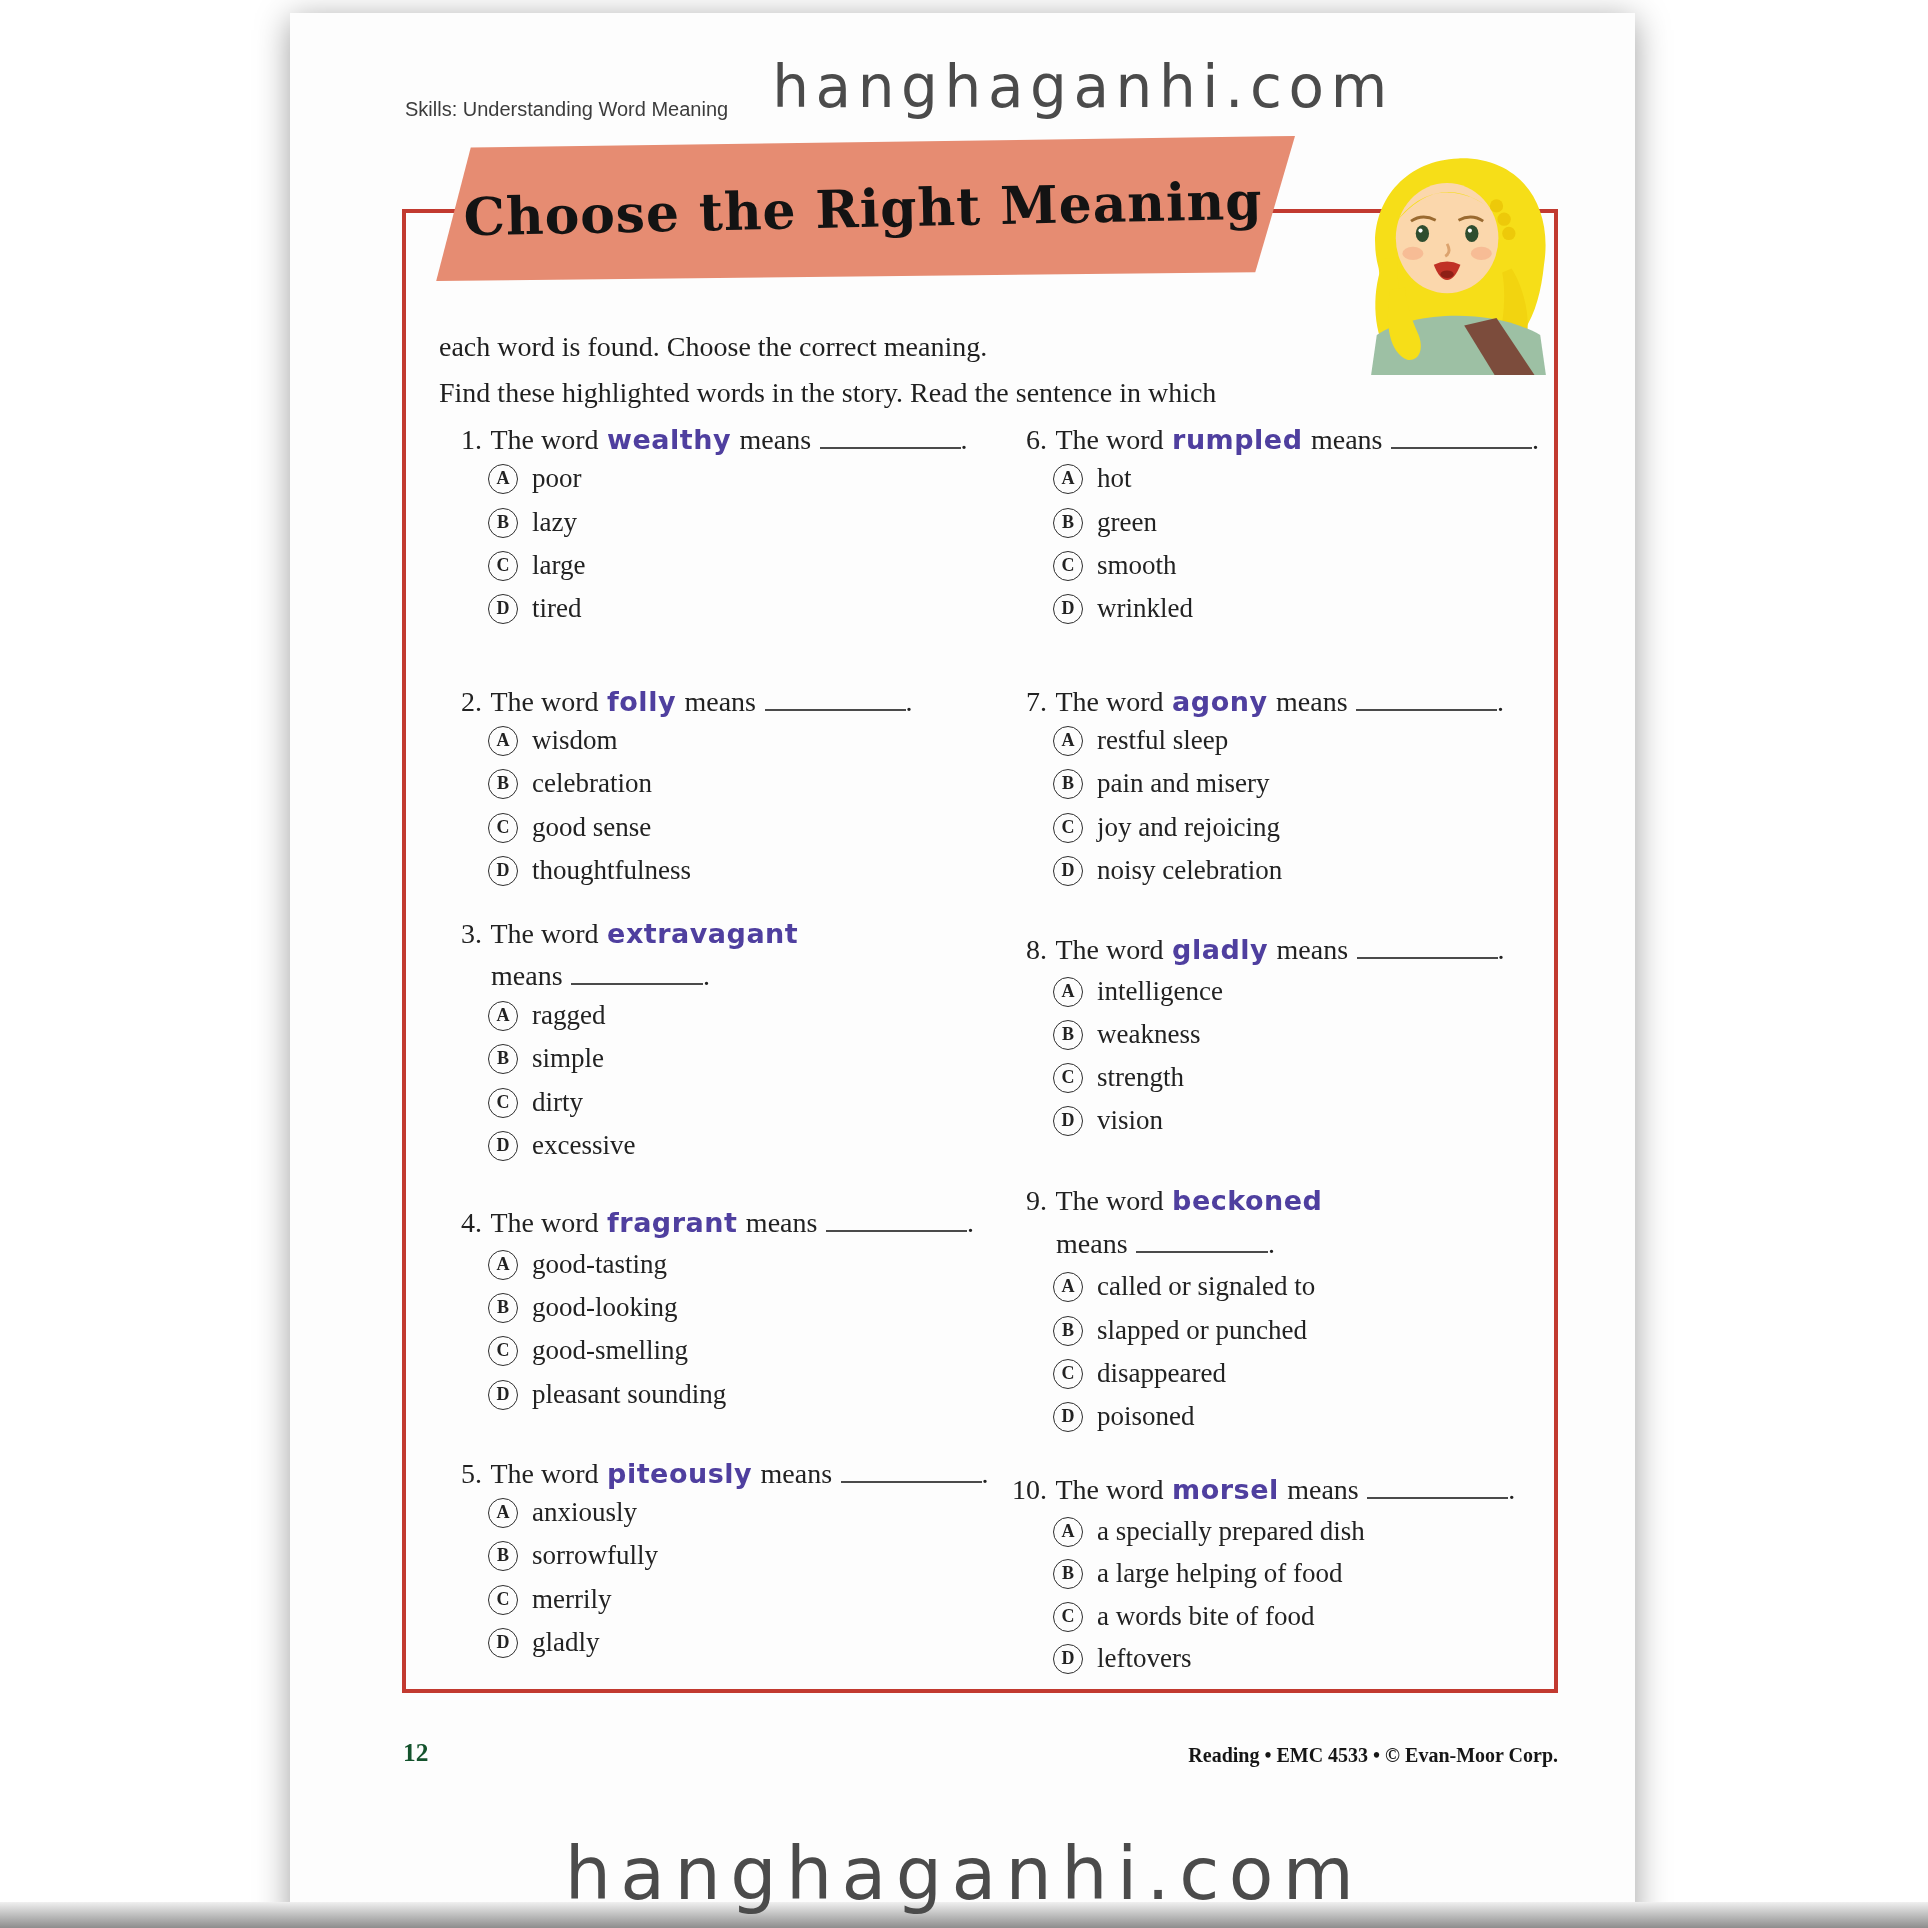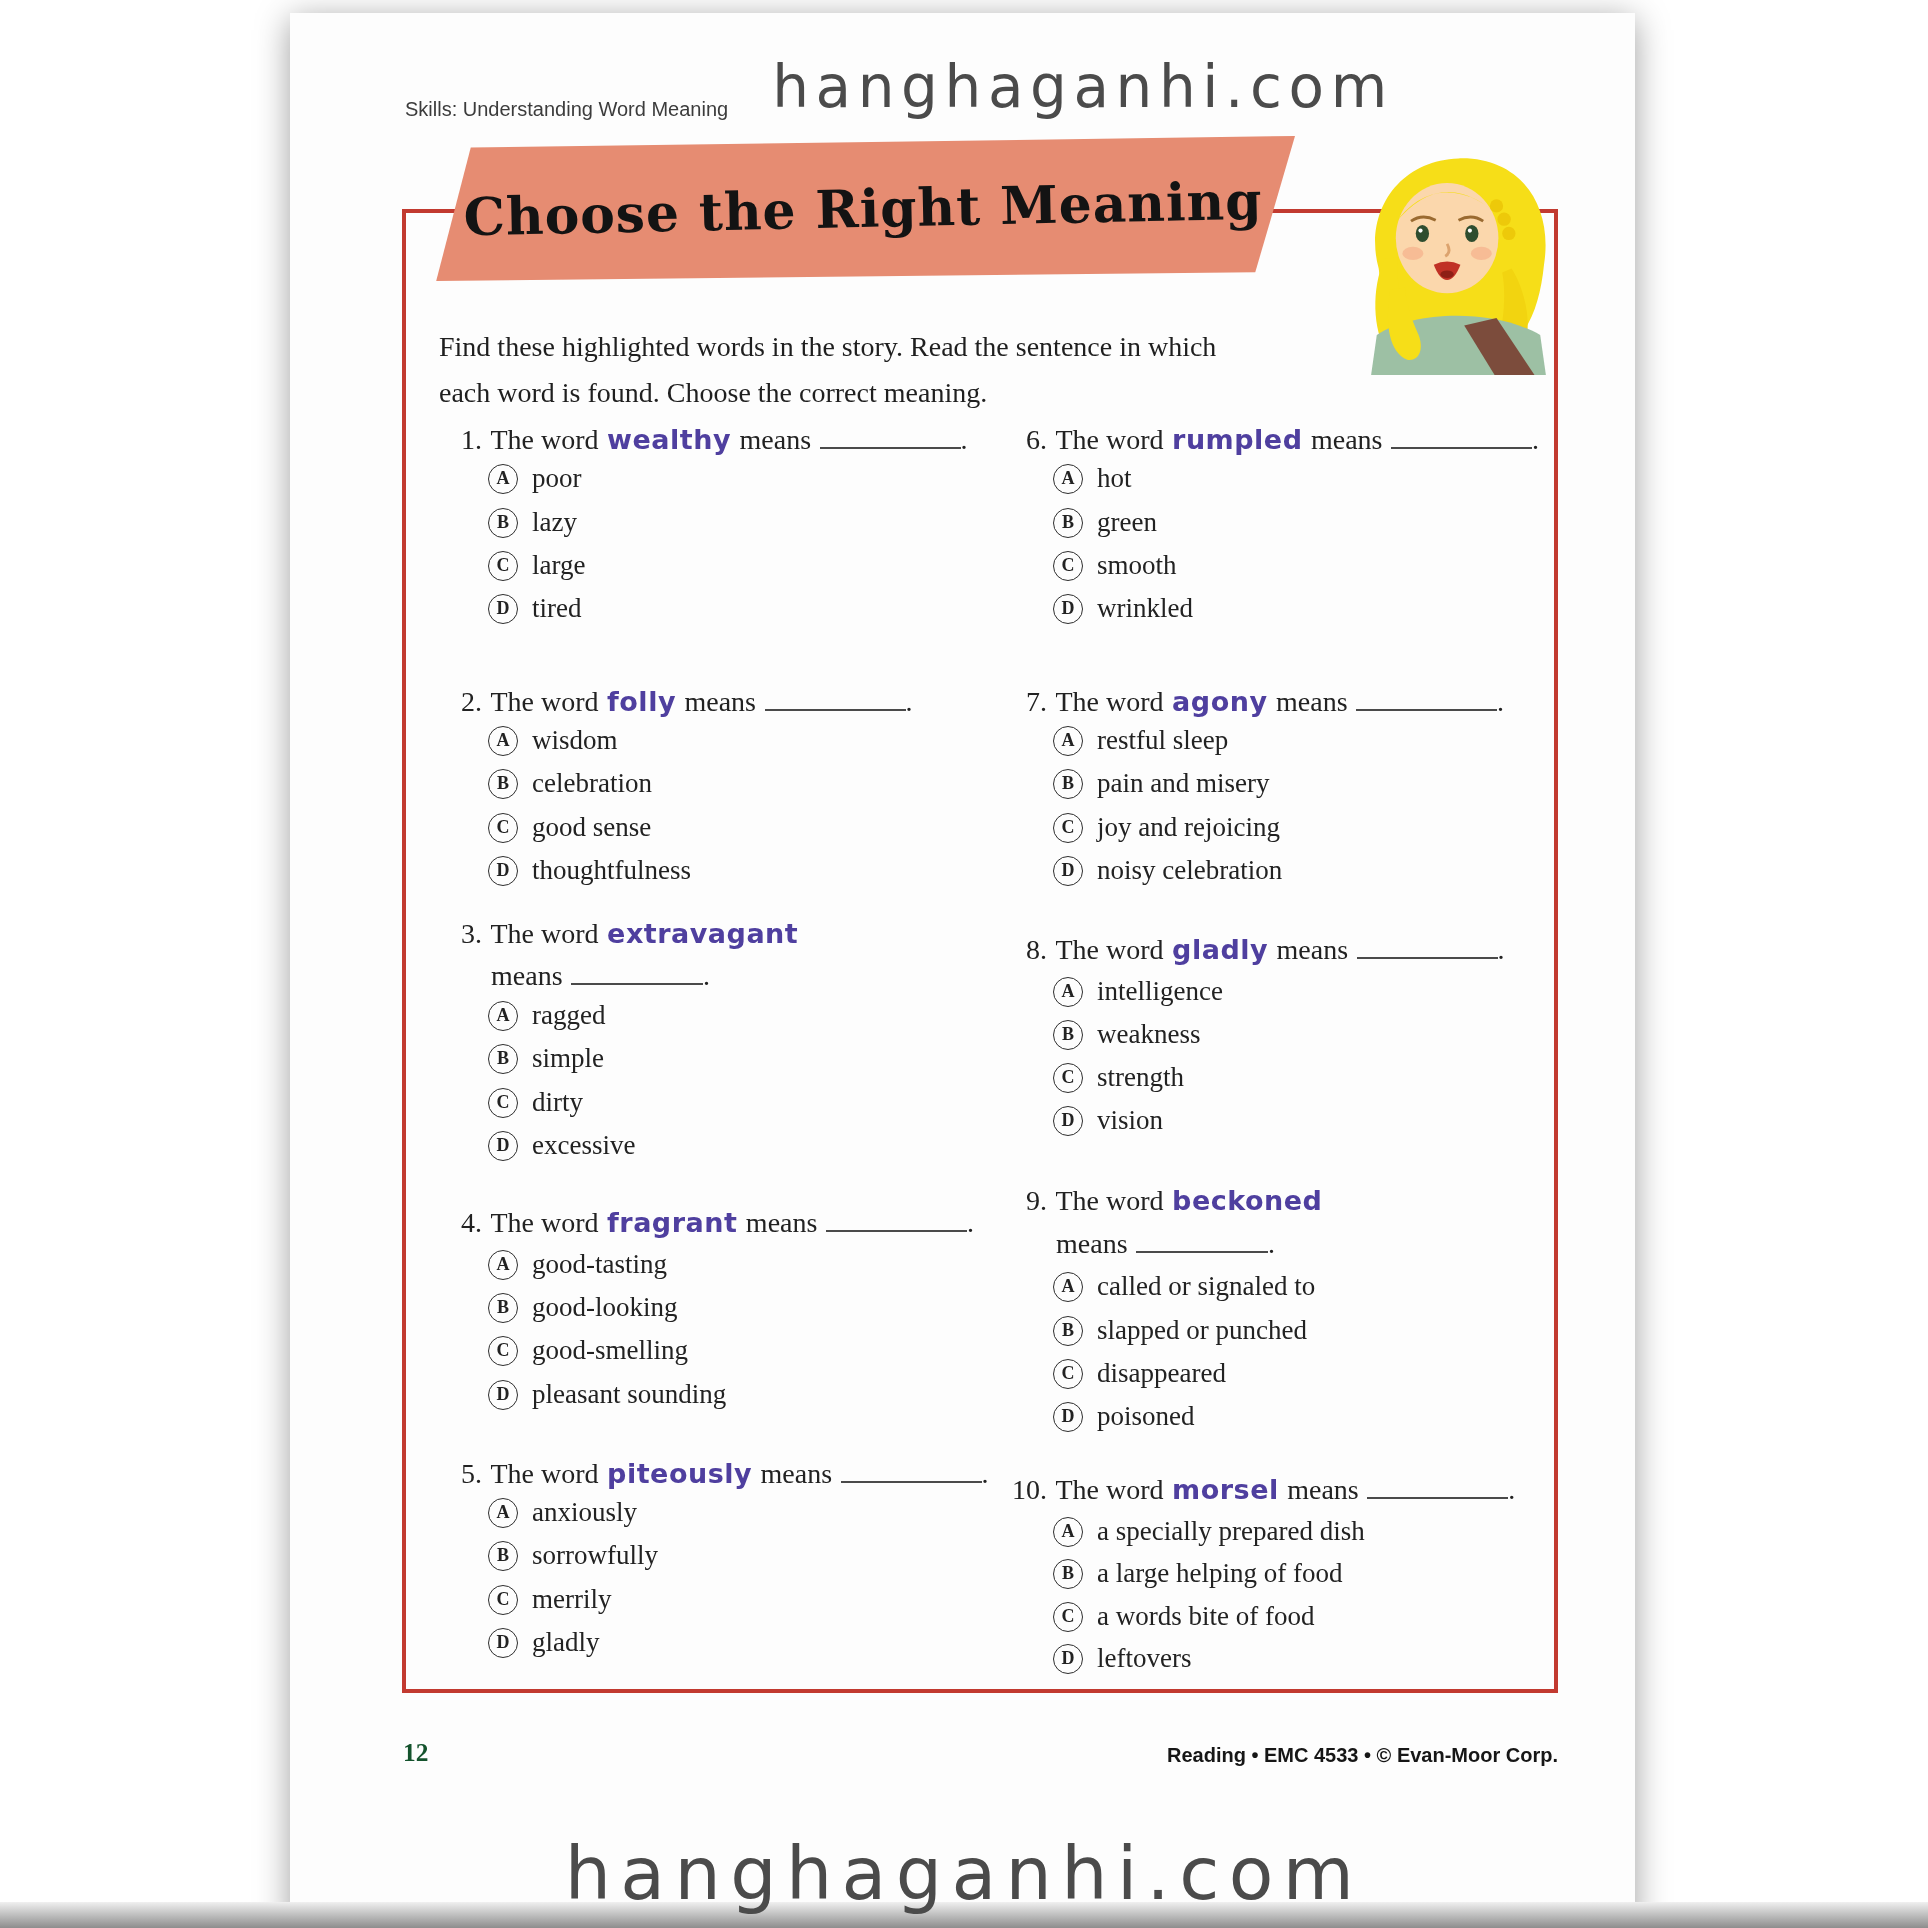--- a/index.html
+++ b/index.html
@@ -31,21 +31,21 @@
   .hl{font-family:"DejaVu Sans",sans-serif;font-weight:bold;color:#4F3F9F;margin-right:8.5px;
       font-size:27px;letter-spacing:0.5px;}
   .blank{display:inline-block;width:141px;height:22.6px;border-bottom:2.8px solid #4a4a4a;}
   .opt{position:absolute;display:flex;align-items:center;font-size:27px;color:#222;
        white-space:nowrap;z-index:2;}
   .circle{width:28px;height:28px;border:1.9px solid #2e2e2e;border-radius:50%;display:inline-flex;
        align-items:center;justify-content:center;font-size:18px;font-weight:600;margin-right:14px;
        flex:none;font-family:"Liberation Serif",serif;color:#222;}
   #footer-page{position:absolute;left:403px;top:1738px;font-size:25.4px;font-weight:bold;color:#14532d;z-index:2;}
   #footer-credit{position:absolute;left:993px;width:565px;top:1744px;text-align:right;
-       font-family:Liberation Sans, sans-serif;font-size:20px;font-weight:600;color:#161616;z-index:2;}
+       font-family:Liberation Serif, serif;font-size:20px;font-weight:600;color:#161616;z-index:2;}
 </style>
 </head>
 <body>
 
 <div class="sheet"></div>
 
 <div class="wm" id="wm-top">hanghaganhi.com</div>
 
 <div id="skills">Skills: Understanding Word Meaning</div>
 
@@ -76,22 +76,22 @@
     <path d="M100,102 q5,9 -2,13" stroke="#DCA36E" stroke-width="3" fill="none"></path>
     <path d="M86,124 Q100,117 114,124 Q108,140 100,140 Q92,140 86,124 Z" fill="#C03125"></path>
     <ellipse cx="100" cy="134" rx="7" ry="4" fill="#8e1f16"></ellipse>
     <path d="M26,198 C64,172 150,170 198,198 L204,240 L20,240 Z" fill="#9DC0A4"></path>
     <path d="M118,188 L152,180 L192,240 L150,240 Z" fill="#7C4C3C"></path>
     <path d="M40,150 C34,190 40,216 58,224 C70,226 76,214 70,198 C62,180 56,162 56,148 Z" fill="#F6DE18"></path>
   </svg>
 </div>
 
 <div id="instructions">
+  <div>each word is found. Choose the correct meaning.</div>
   <div>Find these highlighted words in the story. Read the sentence in which</div>
-  <div>each word is found. Choose the correct meaning.</div>
 </div>
 
 <div id="questions-root">
     <div class="stem" style="left: 450px; top: 424px;">
       <span class="qnum" style="width: 32px;">1.</span>
       <span class="lead">The word</span>
       <span class="hl">wealthy</span>
       <span class="lead">means</span>
       <span class="blank"></span>
       <span>.</span>

